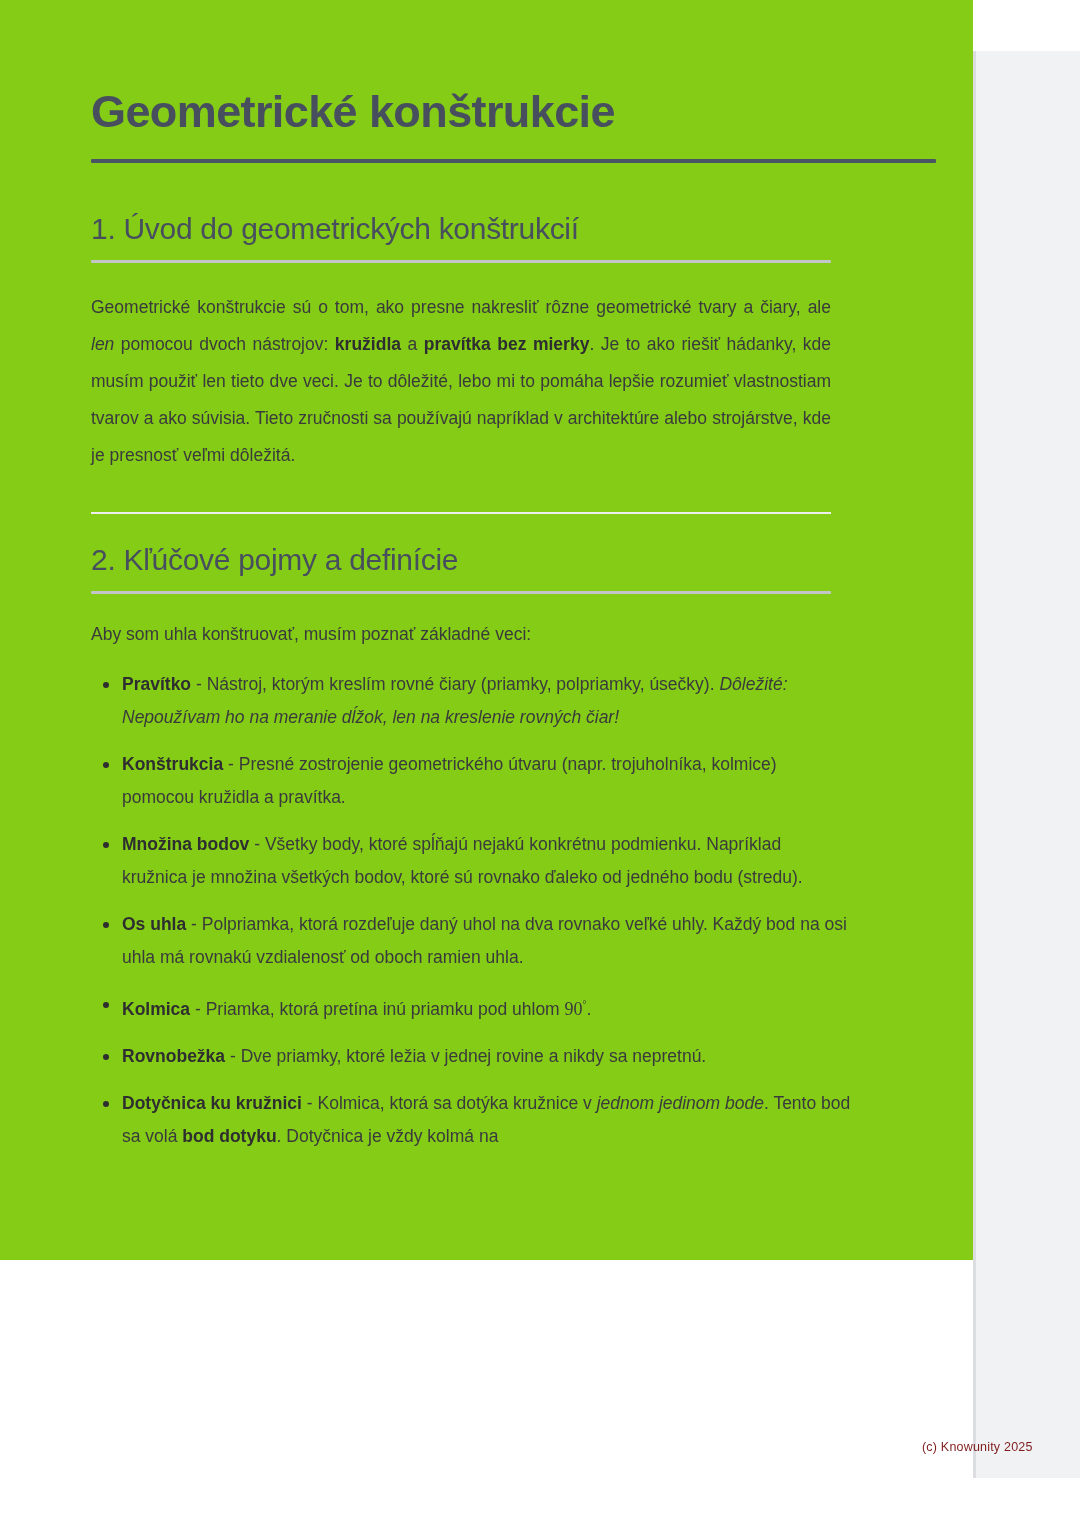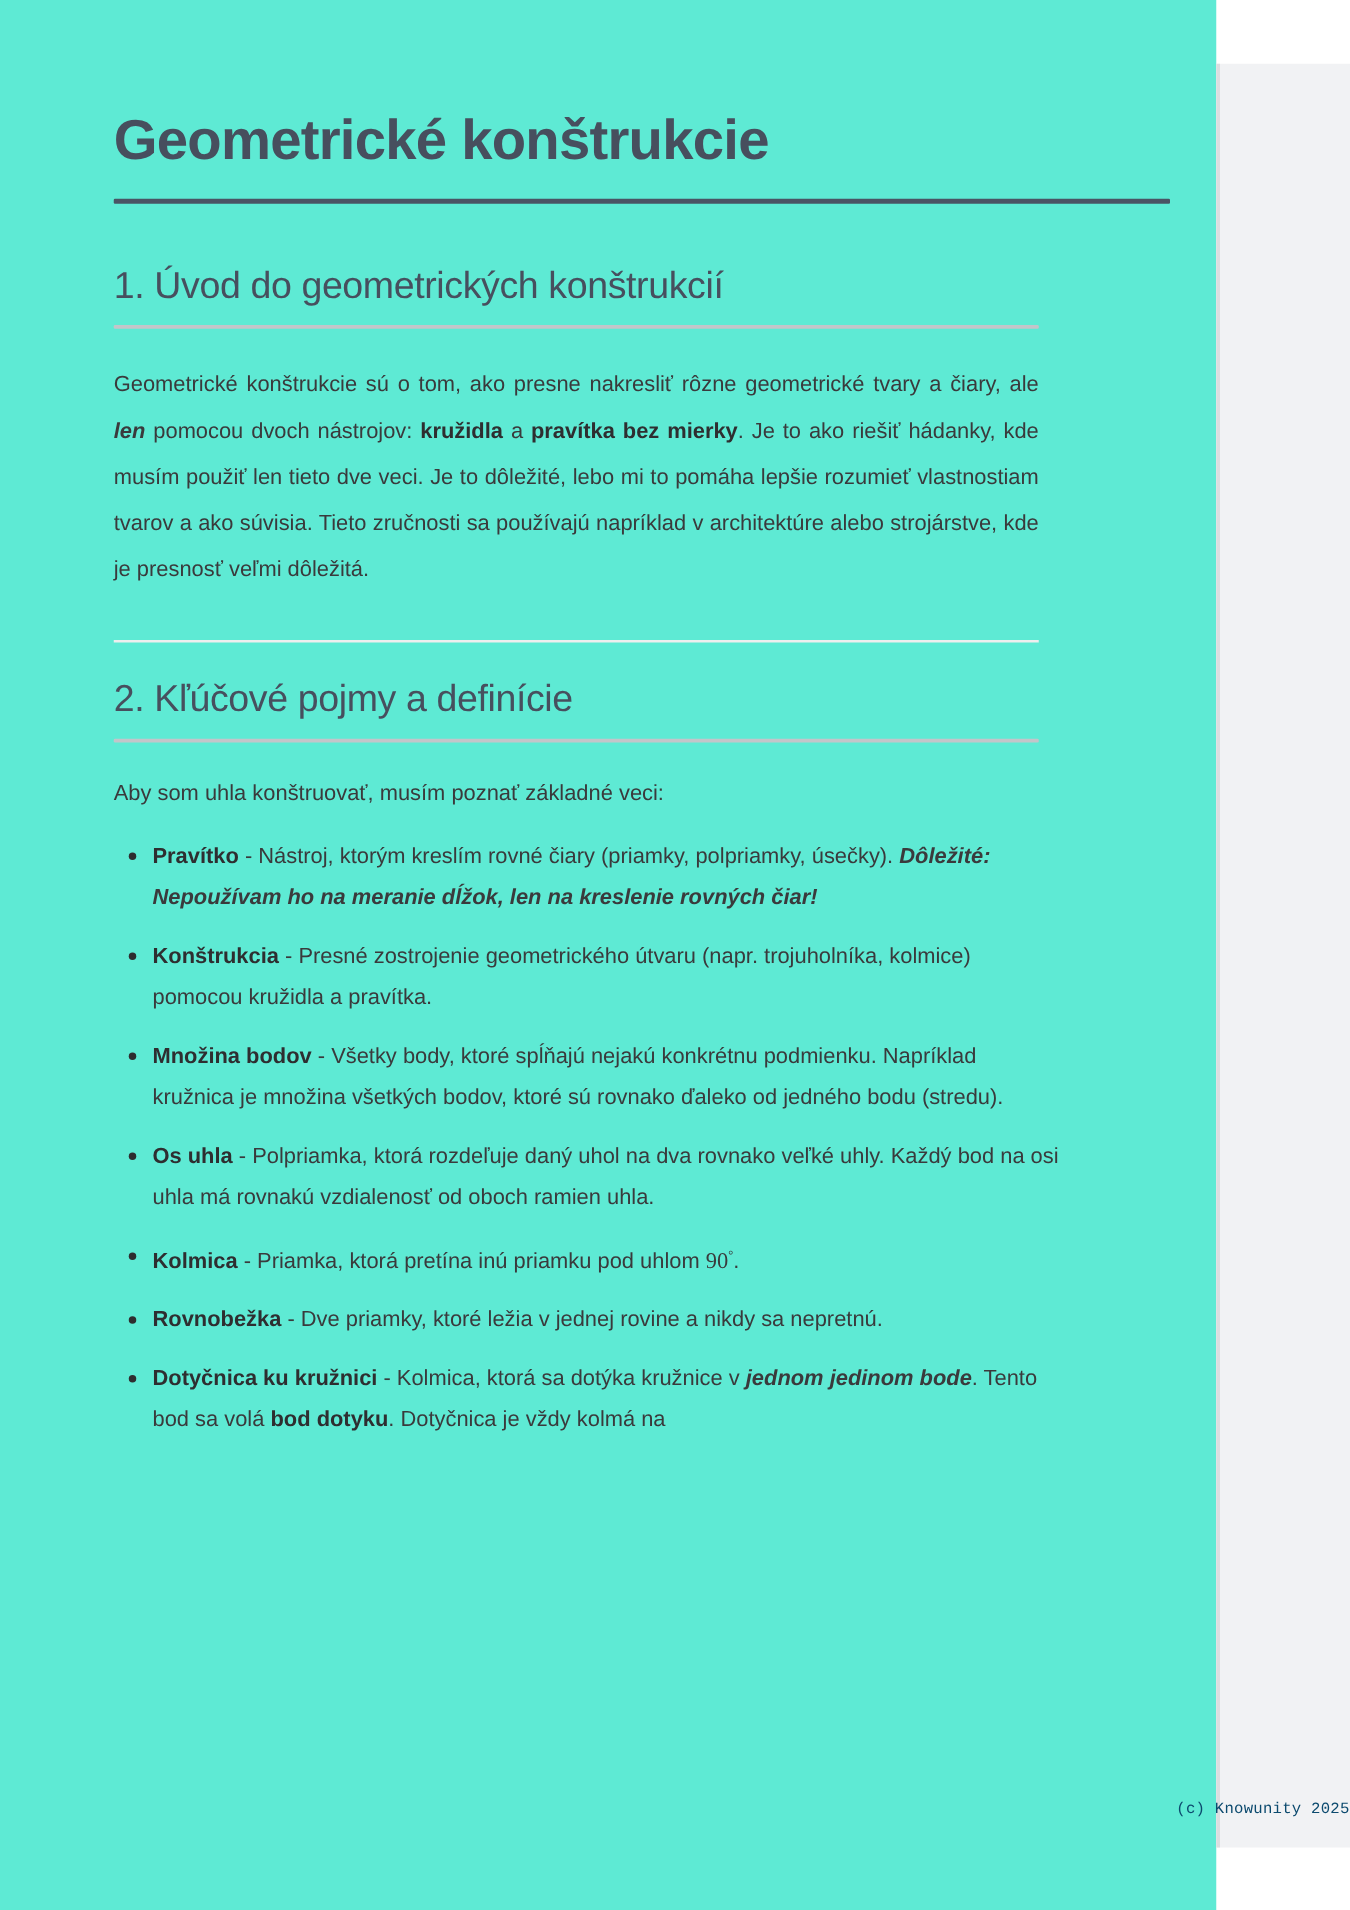--- a/index.html
+++ b/index.html
@@ -26,24 +26,24 @@
     background: #f1f2f4;
     border-left: 3px solid #dcdde0;
     box-sizing: border-box;
   }
 
   .page {
     position: absolute;
     left: 0;
     top: 0;
     width: 973px;
-    height: 1528px;
+    height: 1260px;
     box-sizing: border-box;
     padding: 0;
-    background: #5eead4;
+    background: #84cc16;
   }
 
   .content {
     position: absolute;
     left: 91px;
     top: 0;
     width: 845px;
   }
 
   
@@ -100,21 +100,21 @@
   p.lead-in {
     margin: 0;
     padding-top: 24px;
     width: 740px;
     font-size: 17.5px;
     line-height: 32px;
     color: #3a3a3c;
   }
 
   b, strong { font-weight: 700; color: #2e2e30; }
-  i, em { font-style: italic; font-weight: bold; }
+  i, em { font-style: italic; }
 
   
   .soft-divider {
     margin-top: 38px;
     width: 740px;
     height: 2px;
     background: #eeeeee;
   }
 
   
@@ -148,27 +148,26 @@
     font-size: 18px;
   }
   .math-deg sup {
     font-size: 10px;
     vertical-align: super;
   }
 
   
   .watermark {
     position: absolute;
-    left: 941px;
+    left: 922px;
     top: 1440px;
     font-size: 12.5px;
-    color: #0c4a6e;
+    color: #7f1d1d;
     white-space: nowrap;
     letter-spacing: 0.2px;
-    font-family: Liberation Mono, monospace;
   }
 </style>
 </head>
 <body>
 
 <div class="page">
   <div class="content">
 
     <h1 class="doc-title">Geometrické konštrukcie</h1>
     <div class="title-rule"></div>

